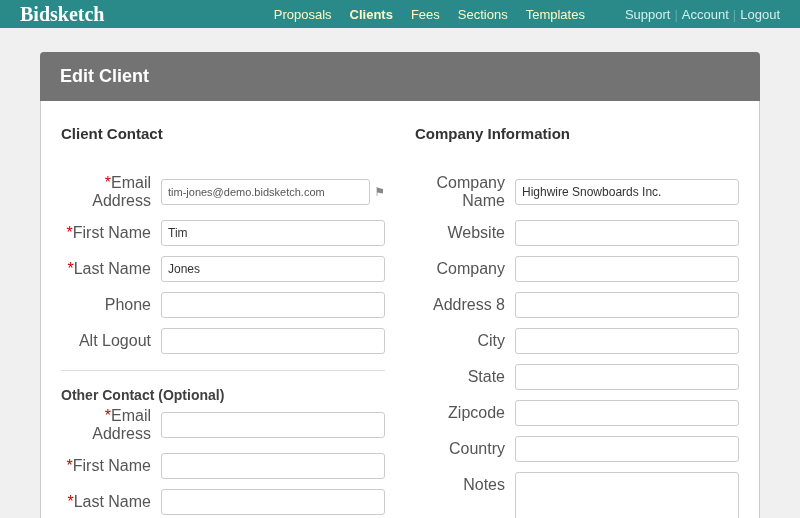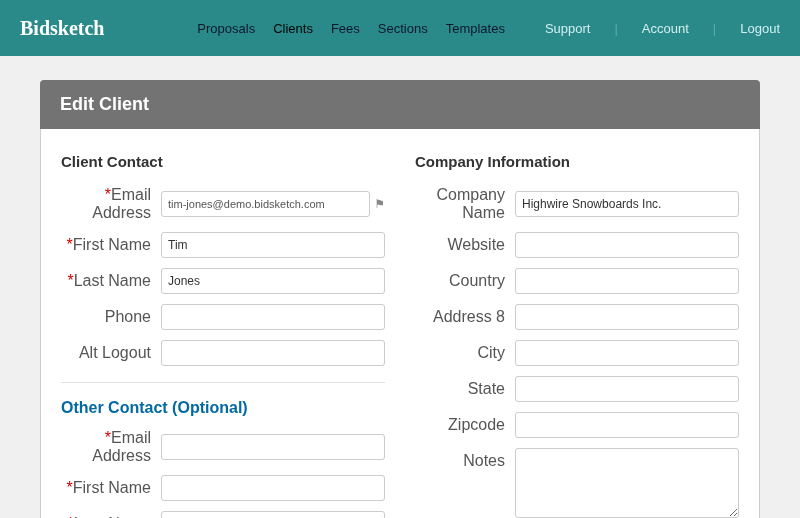--- a/index.html
+++ b/index.html
@@ -3,54 +3,53 @@
   <meta charset="utf-8">
   <style>
     * { box-sizing: border-box; margin: 0; padding: 0; }
     body { font-family: Arial, sans-serif; font-size: 13px; background: #f0f0f0; color: #333; }
 
     
     nav {
       background: #2a8a8a;
       display: flex;
       align-items: center;
-      height: 56px;
+      height: 28px;
       padding: 0 20px;
     }
     .nav-logo {
       font-size: 20px;
       font-weight: bold;
       color: #fff;
       margin-right: auto;
       font-family: Georgia, serif;
     }
     .nav-links {
       display: flex;
       align-items: center;
       gap: 18px;
     }
     .nav-links a {
-      color: #0f172a;
+      color: #fef9c3;
       text-decoration: none;
       font-size: 13px;
     }
     .nav-links a.active {
-      color: #000000;
-      font-weight: normal;
+      color: #fef9c3;
+      font-weight: bold;
       text-align: center;
     }
     .nav-divider {
       color: #5aabab;
       margin: 0 4px;
     }
     .nav-right {
       display: flex;
       align-items: center;
       margin-left: 40px;
-      gap: 20px;
     }
     .nav-right a {
       color: #d0eeee;
       text-decoration: none;
       font-size: 13px;
     }
 
     
     .page { padding: 24px 30px; max-width: 780px; margin: 0 auto; }
 
@@ -79,21 +78,21 @@
       display: flex;
       gap: 30px;
     }
     .col-left { flex: 1; }
     .col-right { flex: 1; }
 
     .section-title {
       font-size: 15px;
       font-weight: bold;
       color: #333;
-      margin-bottom: 16px;
+      margin-bottom: 32px;
     }
 
     
     .form-group {
       display: flex;
       align-items: center;
       margin-bottom: 10px;
     }
     .form-label {
       width: 100px;
@@ -148,24 +147,24 @@
 
     
     .section-divider {
       border: none;
       border-top: 1px solid #e0e0e0;
       margin: 16px 0;
     }
 
     
     .optional-section-title {
-      font-size: 16px;
-      font-weight: bold;
-      color: #0369a1;
-      margin-bottom: 12px;
+      font-size: 14px;
+      font-weight: bold;
+      color: #404040;
+      margin-bottom: 4px;
     }
   </style>
 </head>
 <body>
 
 <nav>
   <span class="nav-logo">Bidsketch</span>
   <div class="nav-links">
     <a href="#">Proposals</a>
     <a href="#" class="active">Clients</a>
@@ -252,44 +251,48 @@
           <span class="form-label">Company Name</span>
           <input class="form-input" type="text" value="Highwire Snowboards Inc." style="">
         </div>
 
         <div class="form-group">
           <span class="form-label">Website</span>
           <input class="form-input" type="text" value="" style="">
         </div>
 
         <div class="form-group">
+          <span class="form-label">Company</span>
+          <input class="form-input" type="text" value="" style="">
+        </div>
+
+        <div class="form-group">
+          <span class="form-label">Address 8</span>
+          <input class="form-input" type="text" value="" style="">
+        </div>
+
+        <div class="form-group">
+          <span class="form-label">City</span>
+          <input class="form-input" type="text" value="" style="">
+        </div>
+
+        <div class="form-group">
+          <span class="form-label">State</span>
+          <input class="form-input" type="text" value="" style="">
+        </div>
+
+        <div class="form-group">
+          <span class="form-label">Zipcode</span>
+          <input class="form-input" type="text" value="" style="">
+        </div>
+
+        <div class="form-group">
           <span class="form-label">Country</span>
           <input class="form-input" type="text" value="" style="">
         </div>
-
-        <div class="form-group">
-          <span class="form-label">Address 8</span>
-          <input class="form-input" type="text" value="" style="">
-        </div>
-
-        <div class="form-group">
-          <span class="form-label">City</span>
-          <input class="form-input" type="text" value="" style="">
-        </div>
-
-        <div class="form-group">
-          <span class="form-label">State</span>
-          <input class="form-input" type="text" value="" style="">
-        </div>
-
-        <div class="form-group">
-          <span class="form-label">Zipcode</span>
-          <input class="form-input" type="text" value="" style="">
-        </div>
-
 
         <div class="form-group" style="align-items: flex-start;">
           <span class="form-label" style="padding-top:4px;">Notes</span>
           <textarea class="notes-input" style=""></textarea>
         </div>
       </div>
 
     </div>
   </div>
 

